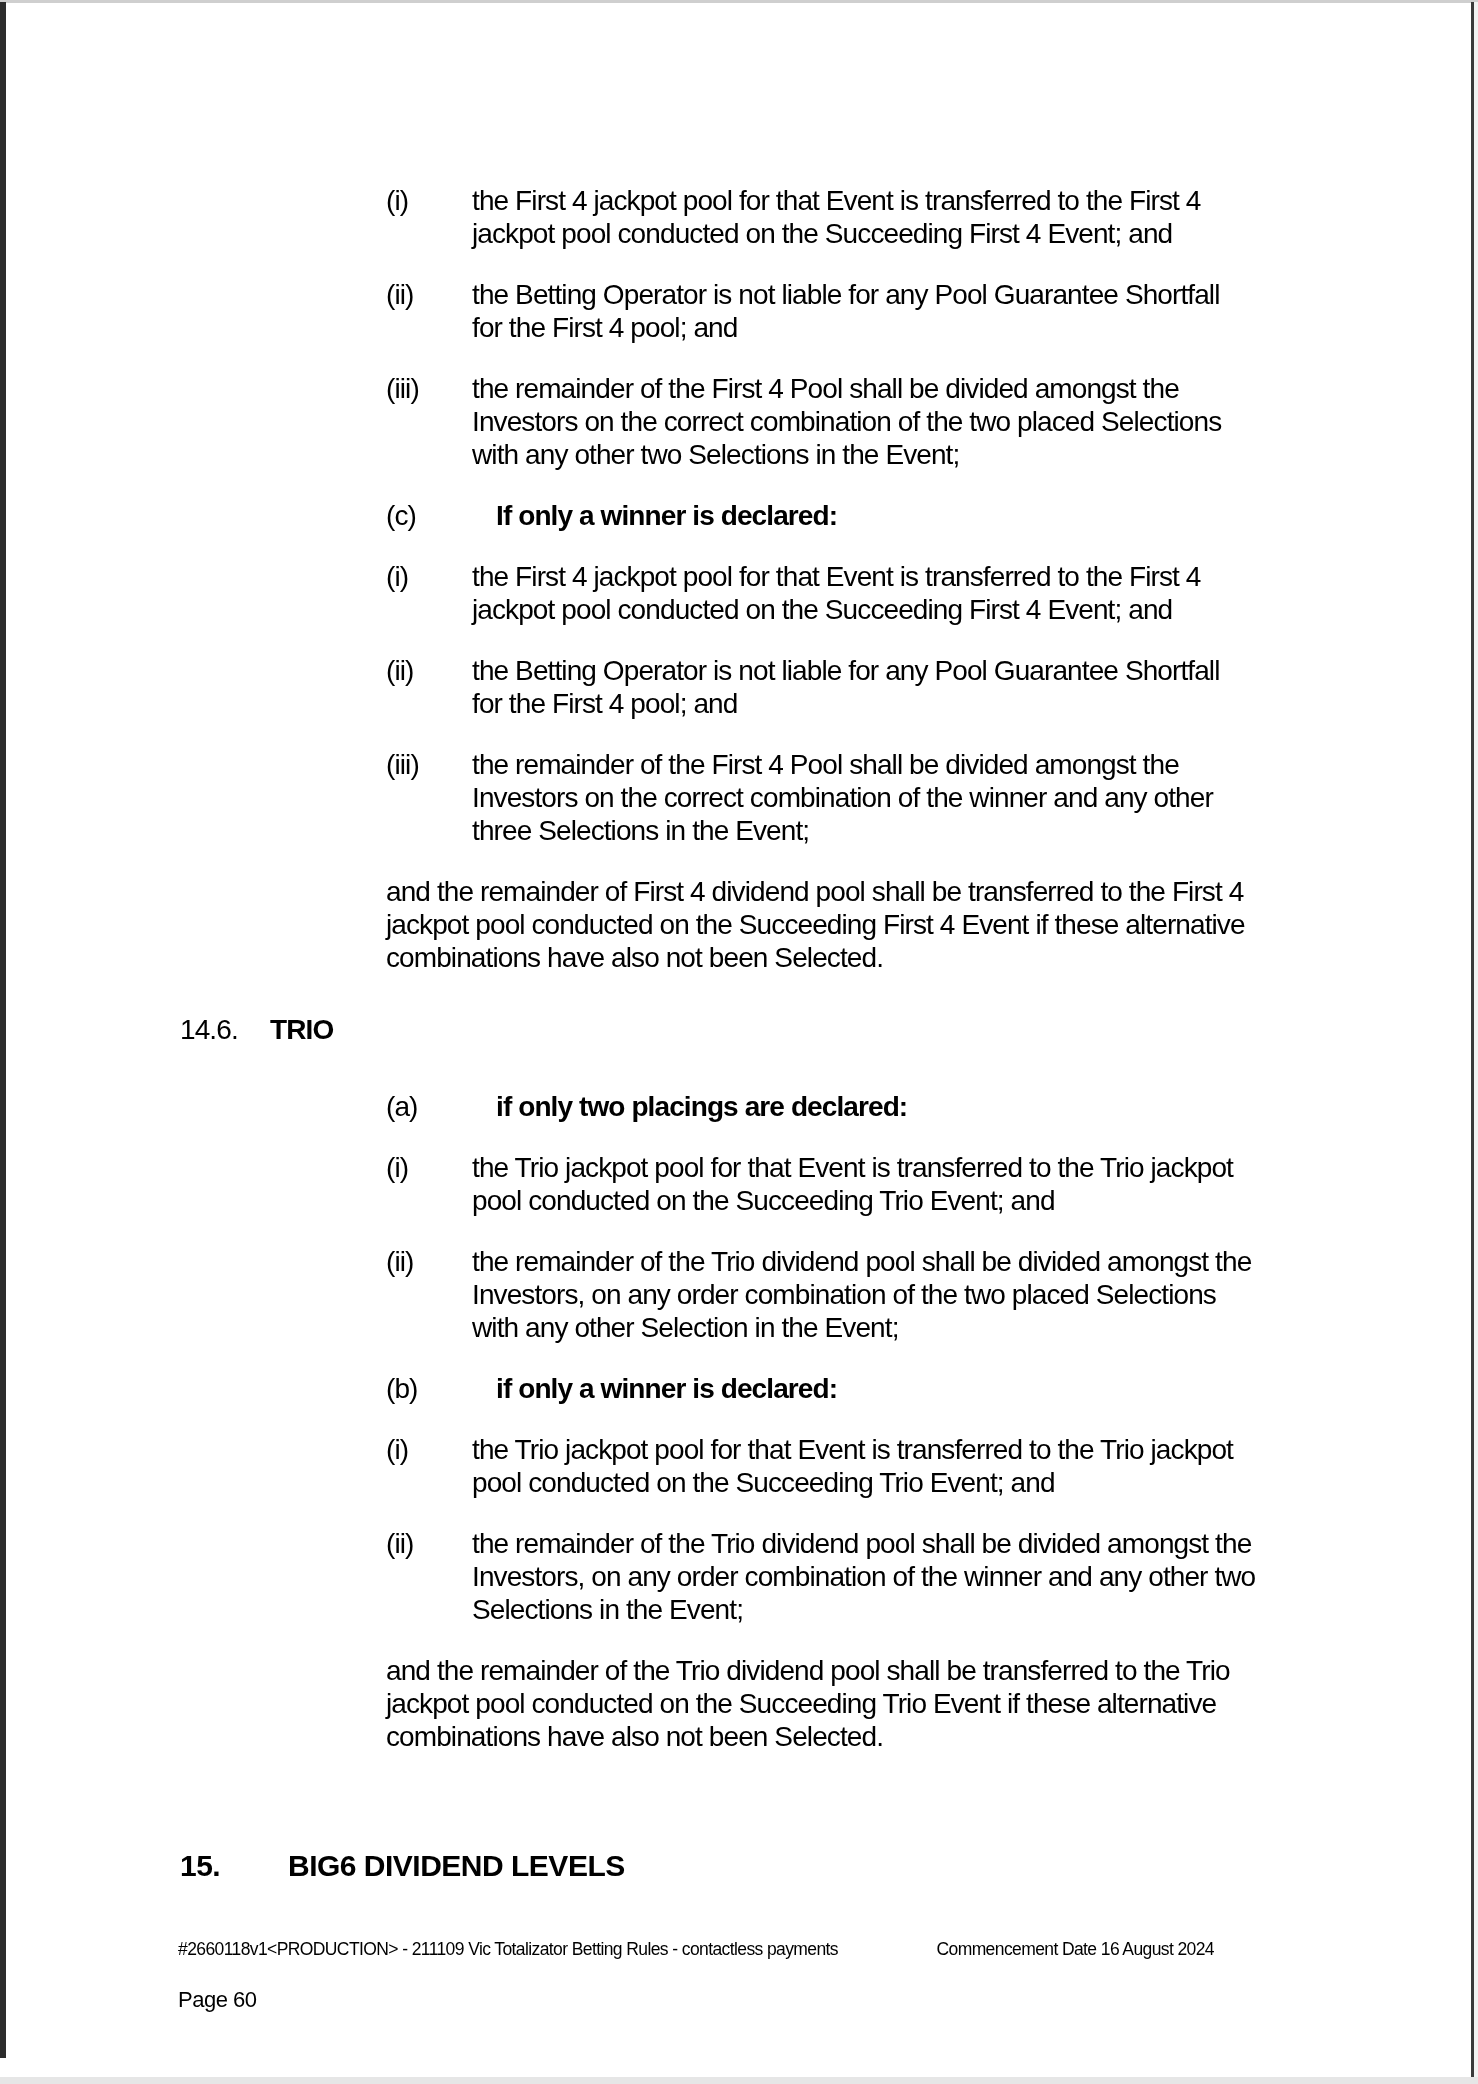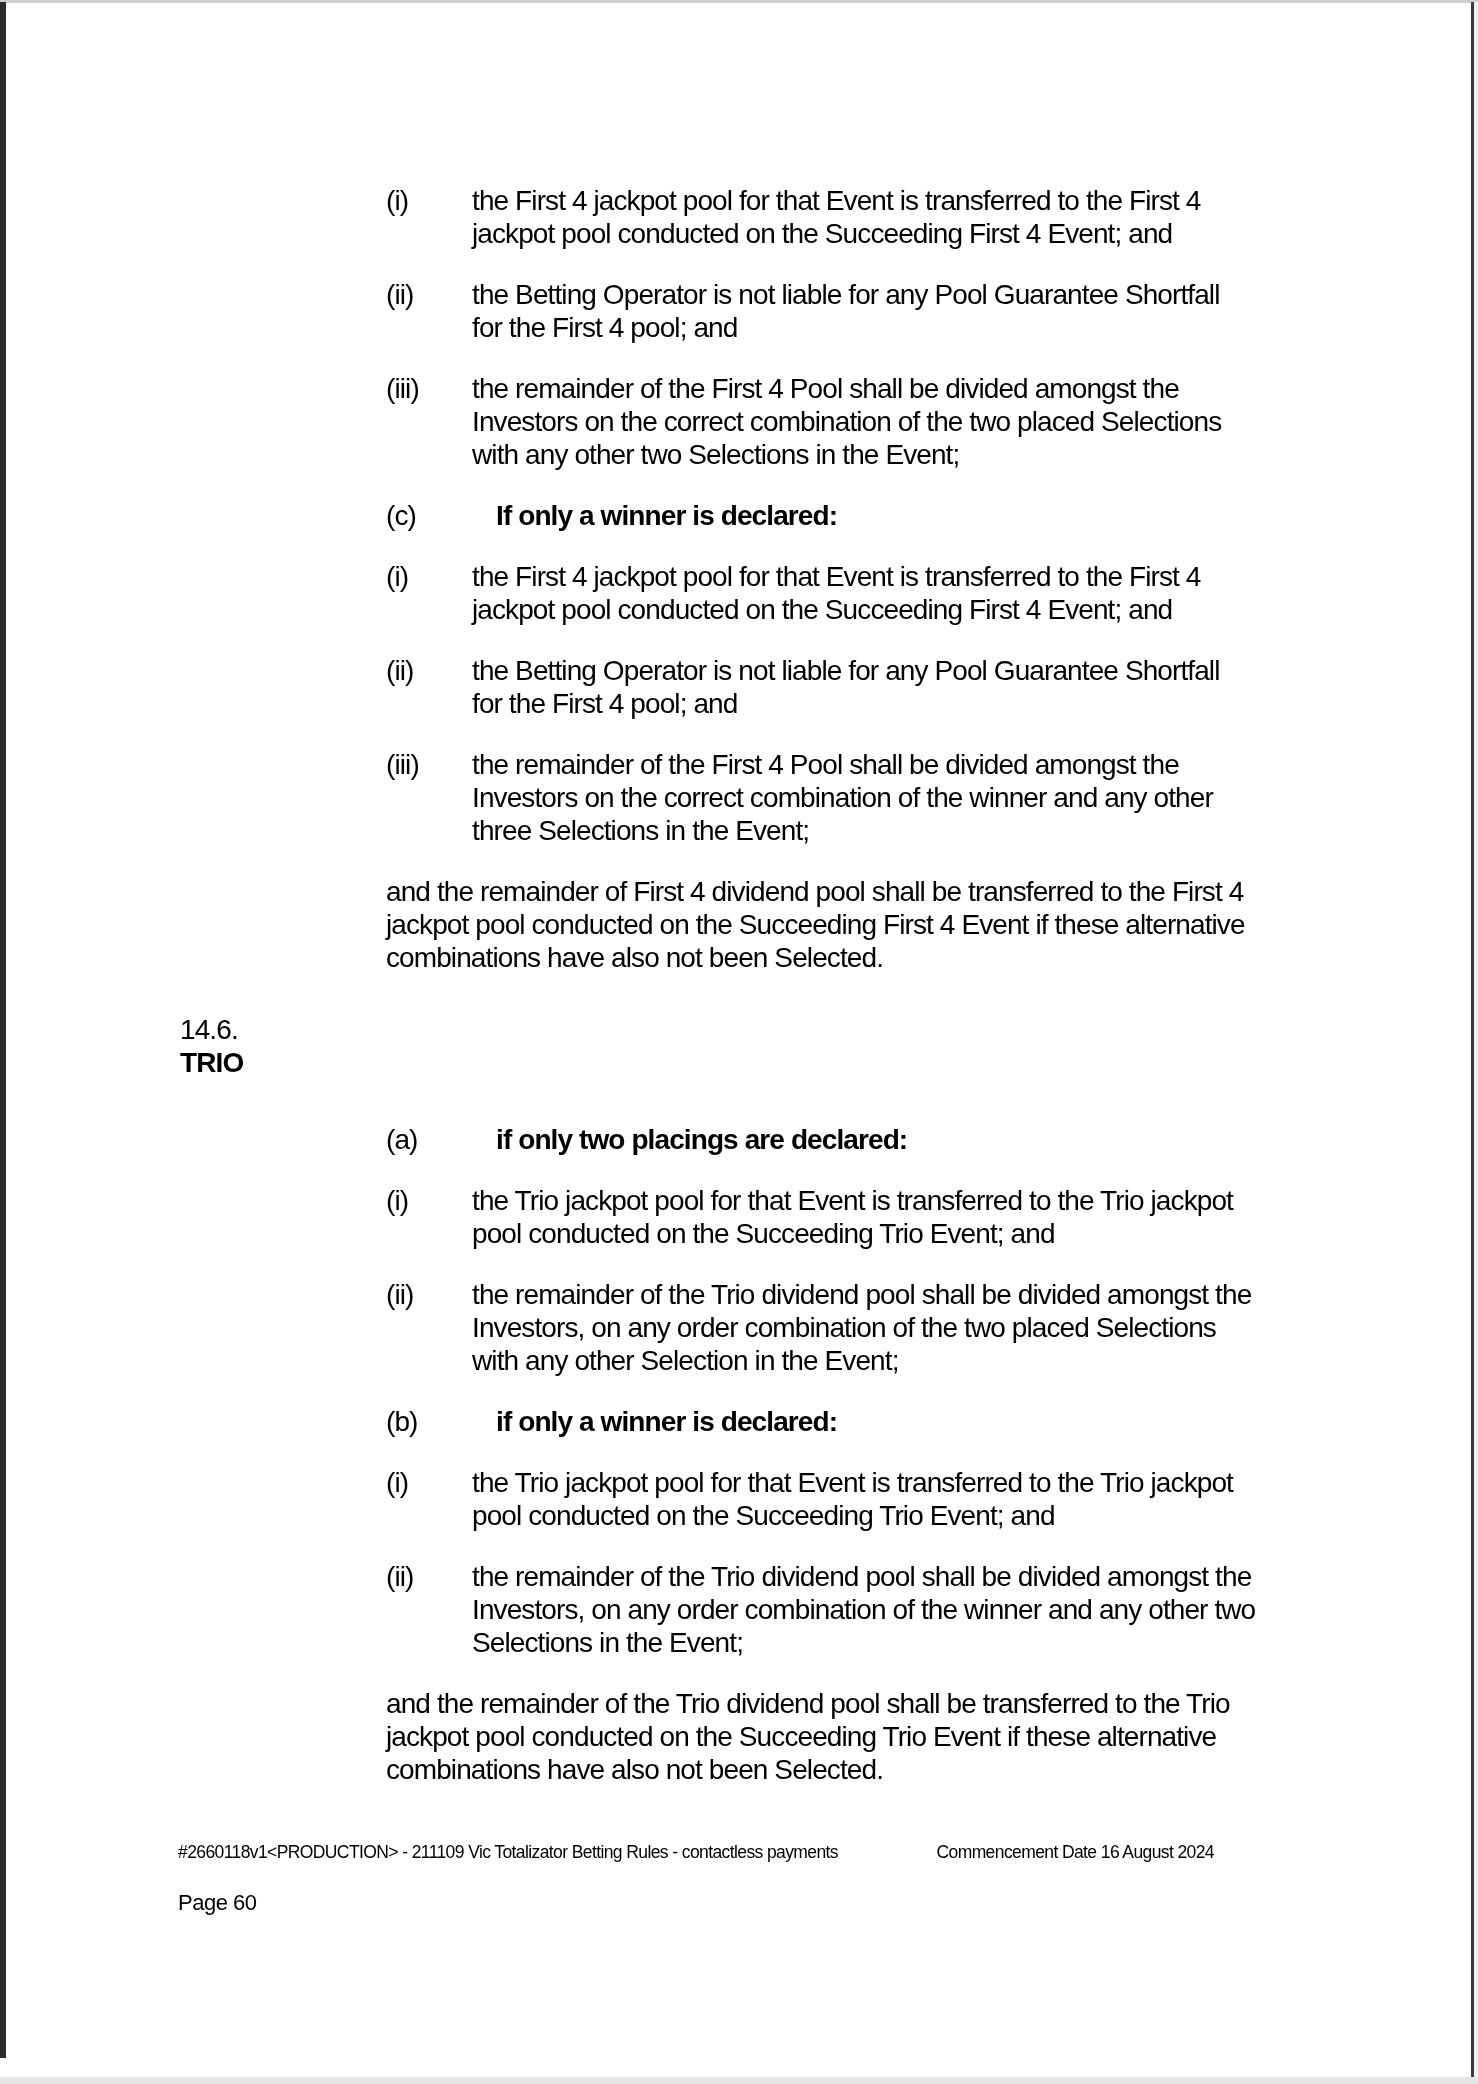--- a/index.html
+++ b/index.html
@@ -49,21 +49,20 @@
   }
   .hang {
     margin-left: 386px;
     width: 960px;
     white-space: pre-line;
     margin-bottom: 28px;
   }
   .sec-head {
     display: flex;
     margin-left: 180px;
-    flex-direction: column;
   }
   .sec-head .num { flex: none; }
   .sec-head-trio { margin-top: 39px; margin-bottom: 44px; }
   .sec-head-trio .num { width: 90px; }
   .sec-head-trio .title { font-weight: bold; }
   .sec-head-big6 {
     margin-top: 95px;
     font-size: 30px;
     line-height: 35px;
     font-weight: bold;
@@ -180,20 +179,24 @@
       <span class="marker">(ii)</span>
       <span class="ctext">the remainder of the Trio dividend pool shall be divided amongst the
 Investors, on any order combination of the winner and any other two
 Selections in the Event;</span>
     </div>
 
     <div class="hang">and the remainder of the Trio dividend pool shall be transferred to the Trio
 jackpot pool conducted on the Succeeding Trio Event if these alternative
 combinations have also not been Selected.</div>
 
+    <div class="sec-head sec-head-big6">
+      <span class="num">15.</span>
+      <span class="title">BIG6 DIVIDEND LEVELS</span>
+    </div>
 
     <div class="footer-row">
       <span>#2660118v1&lt;PRODUCTION&gt; - 211109 Vic Totalizator Betting Rules - contactless payments</span>
       <span>Commencement Date 16 August 2024</span>
     </div>
     <div class="page-num">Page 60</div>
 
   </div>
 </div>
 

